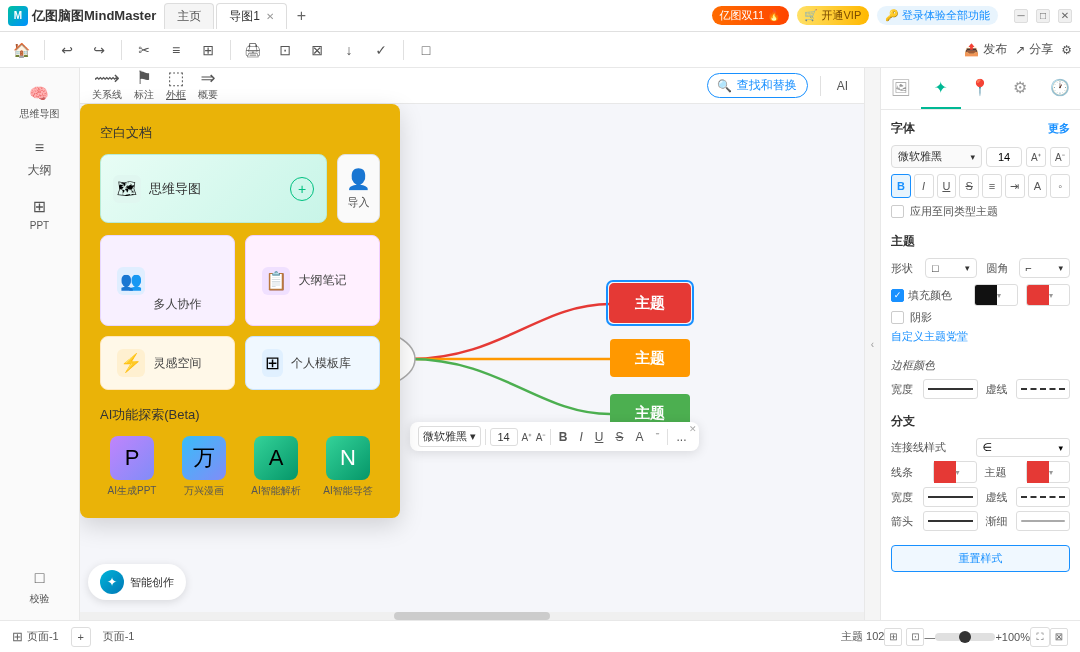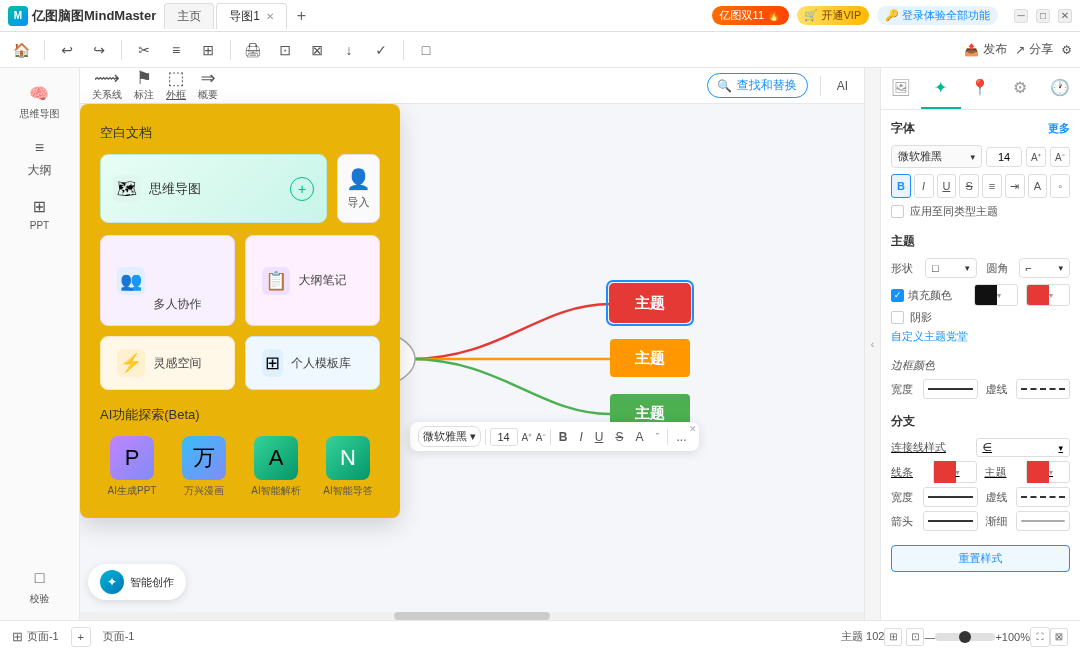--- a/index.html
+++ b/index.html
@@ -49,21 +49,21 @@
     .popup-item-btn4 { background: #f0f8ff; border-radius: 8px; padding: 12px 16px; display: flex; align-items: center; gap: 8px; cursor: pointer; border: 1px solid #c8e4ff; }
     .popup-ai-grid { display: grid; grid-template-columns: repeat(4, 1fr); gap: 8px; }
     .popup-ai-item { display: flex; flex-direction: column; align-items: center; gap: 4px; cursor: pointer; }
     .popup-ai-icon { width: 44px; height: 44px; border-radius: 8px; display: flex; align-items: center; justify-content: center; font-size: 22px; }
     .popup-ai-label { font-size: 10px; color: #555; text-align: center; }
 
     
     .float-toolbar { position: absolute; top: 320px; left: 340px; background: white; border-radius: 8px; box-shadow: 0 2px 12px rgba(0,0,0,0.12); display: flex; align-items: center; padding: 4px 8px; gap: 4px; z-index: 5; }
     .float-tool-btn { padding: 2px 4px; border-radius: 3px; cursor: pointer; color: #555; font-size: 12px; display: flex; align-items: center; }
     .float-separator { width: 1px; height: 16px; background: #e0e0e0; }
-    .float-font-name { font-size: 11px; color: #333; padding: 2px 4px; border: 1px solid #ddd; border-radius: 8px; }
+    .float-font-name { font-size: 11px; color: #333; padding: 2px 4px; border: 1px solid #ddd; border-radius: 3px; }
     .float-font-size { font-size: 11px; color: #333; padding: 2px 4px; border: 1px solid #ddd; border-radius: 3px; width: 28px; text-align: center; }
 
     
     .right-panel { width: 200px; background: #fff; border-left: 1px solid #e8e8e8; display: flex; flex-direction: column; overflow: hidden; }
     .right-panel-tabs { display: flex; border-bottom: 1px solid #e8e8e8; height: 42px; }
     .right-tab { flex: 1; display: flex; align-items: center; justify-content: center; cursor: pointer; color: #999; font-size: 16px; border-bottom: 2px solid transparent; }
     .right-tab.active { color: #00b894; border-bottom-color: #00b894; }
     .right-panel-content { flex: 1; overflow-y: auto; padding: 10px; }
     
     .panel-section { margin-bottom: 14px; }
@@ -93,21 +93,21 @@
     .color-swatch-dark { width: 22px; height: 22px; background: #111; }
     .color-swatch-red { width: 22px; height: 22px; background: #e53935; }
     .color-arrow { font-size: 8px; color: #999; }
 
     .shadow-row { display: flex; align-items: center; gap: 6px; margin-bottom: 4px; }
     .empty-checkbox { width: 13px; height: 13px; border: 1px solid #ccc; border-radius: 2px; background: white; }
     .custom-theme-btn { font-size: 11px; color: #1890ff; cursor: pointer; }
 
     .border-row { display: flex; align-items: center; gap: 4px; margin-bottom: 6px; }
 
-    .branch-section .branch-row { display: flex; align-items: center; gap: 4px; margin-bottom: 4px; text-decoration: underline; }
+    .branch-section .branch-row { display: flex; align-items: center; gap: 4px; margin-bottom: 4px; }
     .branch-label { font-size: 11px; color: #555; flex: 1; }
     .branch-select { border: 1px solid #ddd; border-radius: 3px; padding: 2px 6px; flex: 1; display: flex; align-items: center; justify-content: space-between; cursor: pointer; font-size: 11px; }
     .branch-color { width: 44px; height: 22px; border: 1px solid #ddd; border-radius: 3px; display: flex; align-items: center; cursor: pointer; }
     .branch-red { width: 22px; height: 22px; background: #e53935; }
     .branch-arrow { font-size: 8px; color: #999; }
 
     .width-row { display: flex; align-items: center; gap: 4px; margin-bottom: 4px; }
     .width-line { flex: 1; height: 20px; border: 1px solid #ddd; border-radius: 3px; display: flex; align-items: center; padding: 0 4px; cursor: pointer; }
     .line-preview { width: 100%; height: 2px; background: #333; }
     .dash-preview { width: 100%; height: 0; border-top: 2px dashed #333; }

